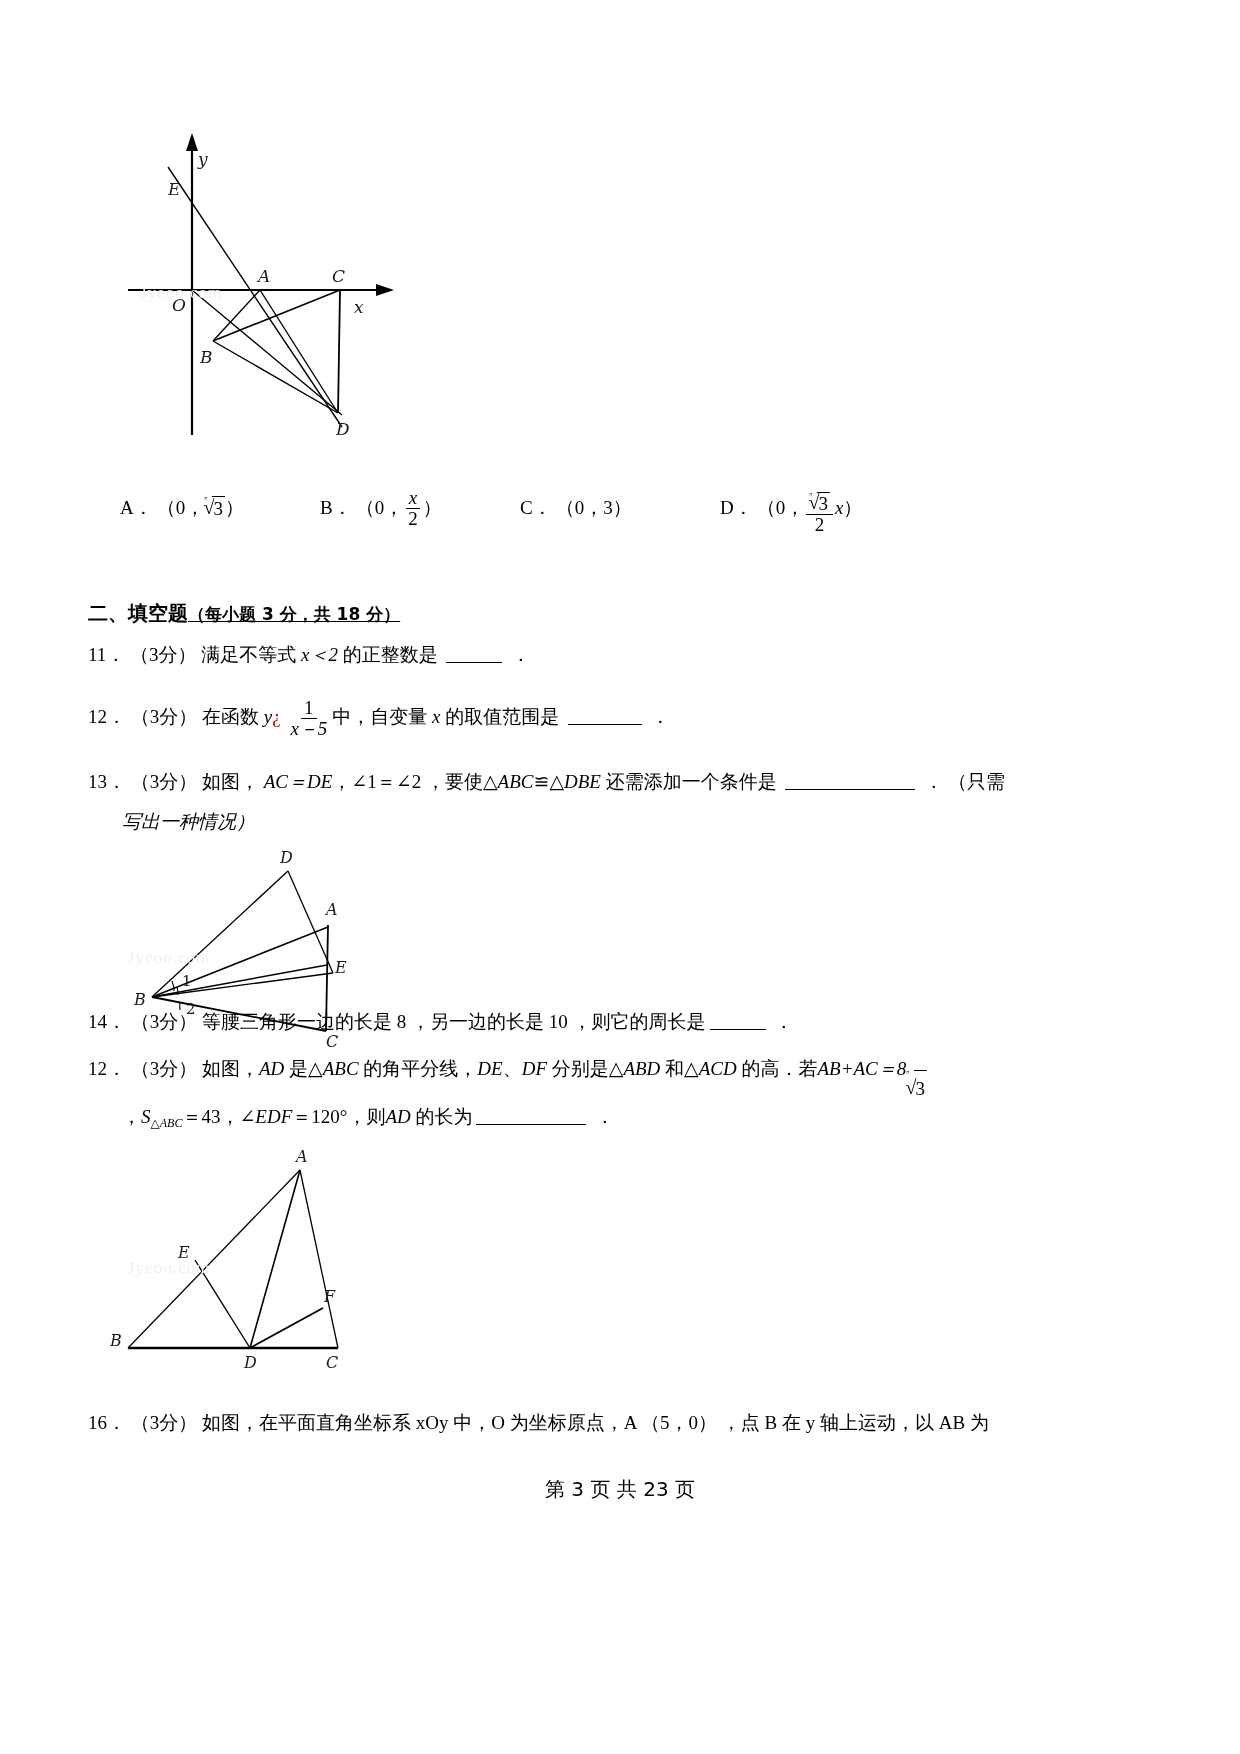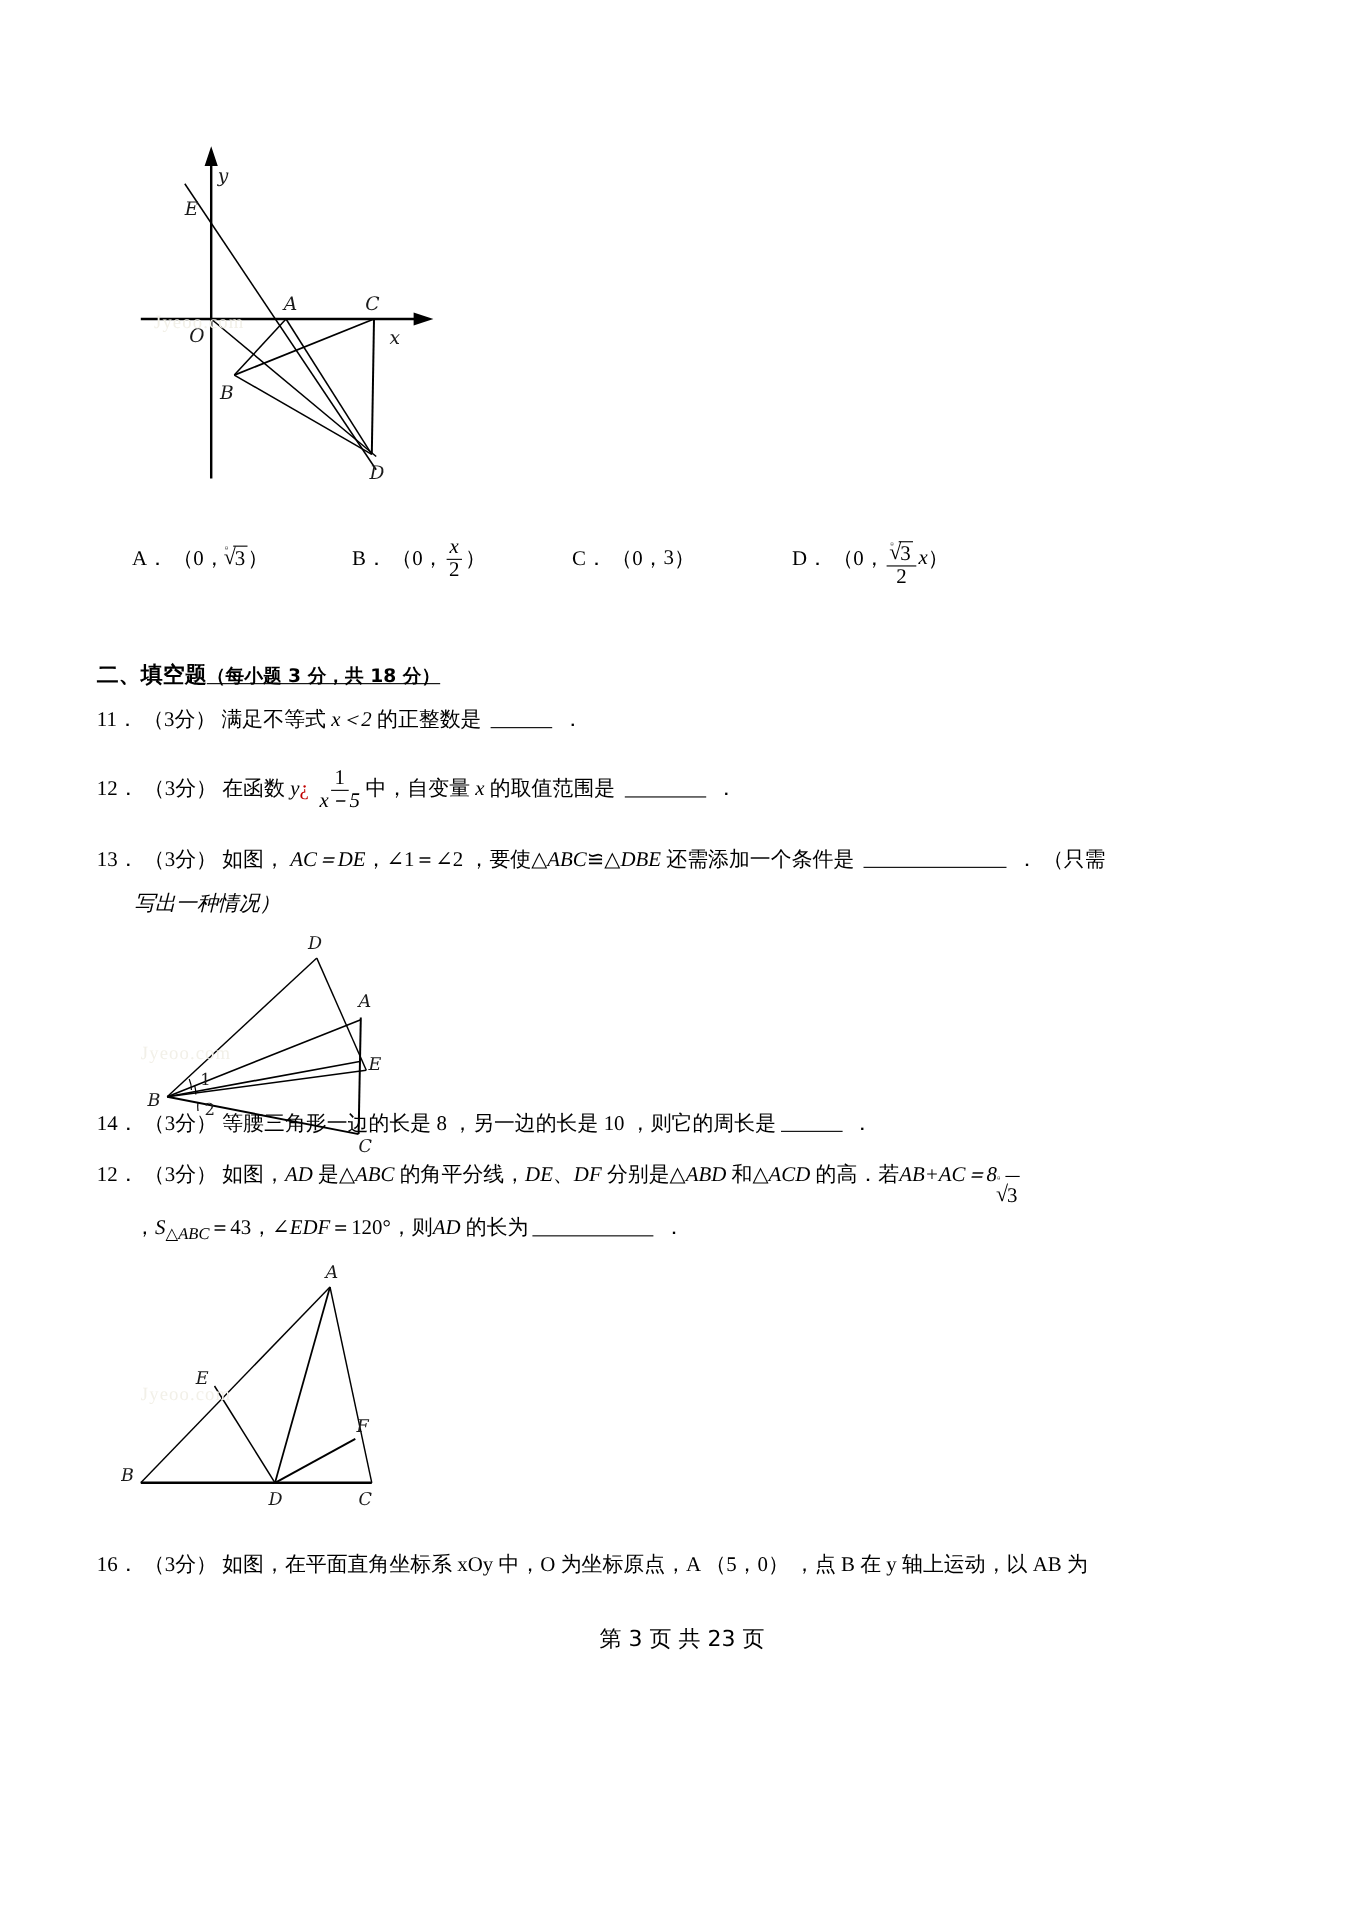--- a/index.html
+++ b/index.html
@@ -144,21 +144,21 @@
   }
   .blank-xl {
     display: inline-block;
     width: 110px;
     border-bottom: 1.4px solid #000;
     margin: 0 4px;
     vertical-align: -2px;
   }
   .red { color: #c00000; }
   .sub {
-    font-size: 15px;
+    font-size: 12px;
     vertical-align: -4px;
     font-style: italic;
   }
 
   
   .q11 { left: 88px; top: 586px; }
   
   .q12 { left: 88px; top: 637px; }
   
   .q13 { left: 88px; top: 703px; }

